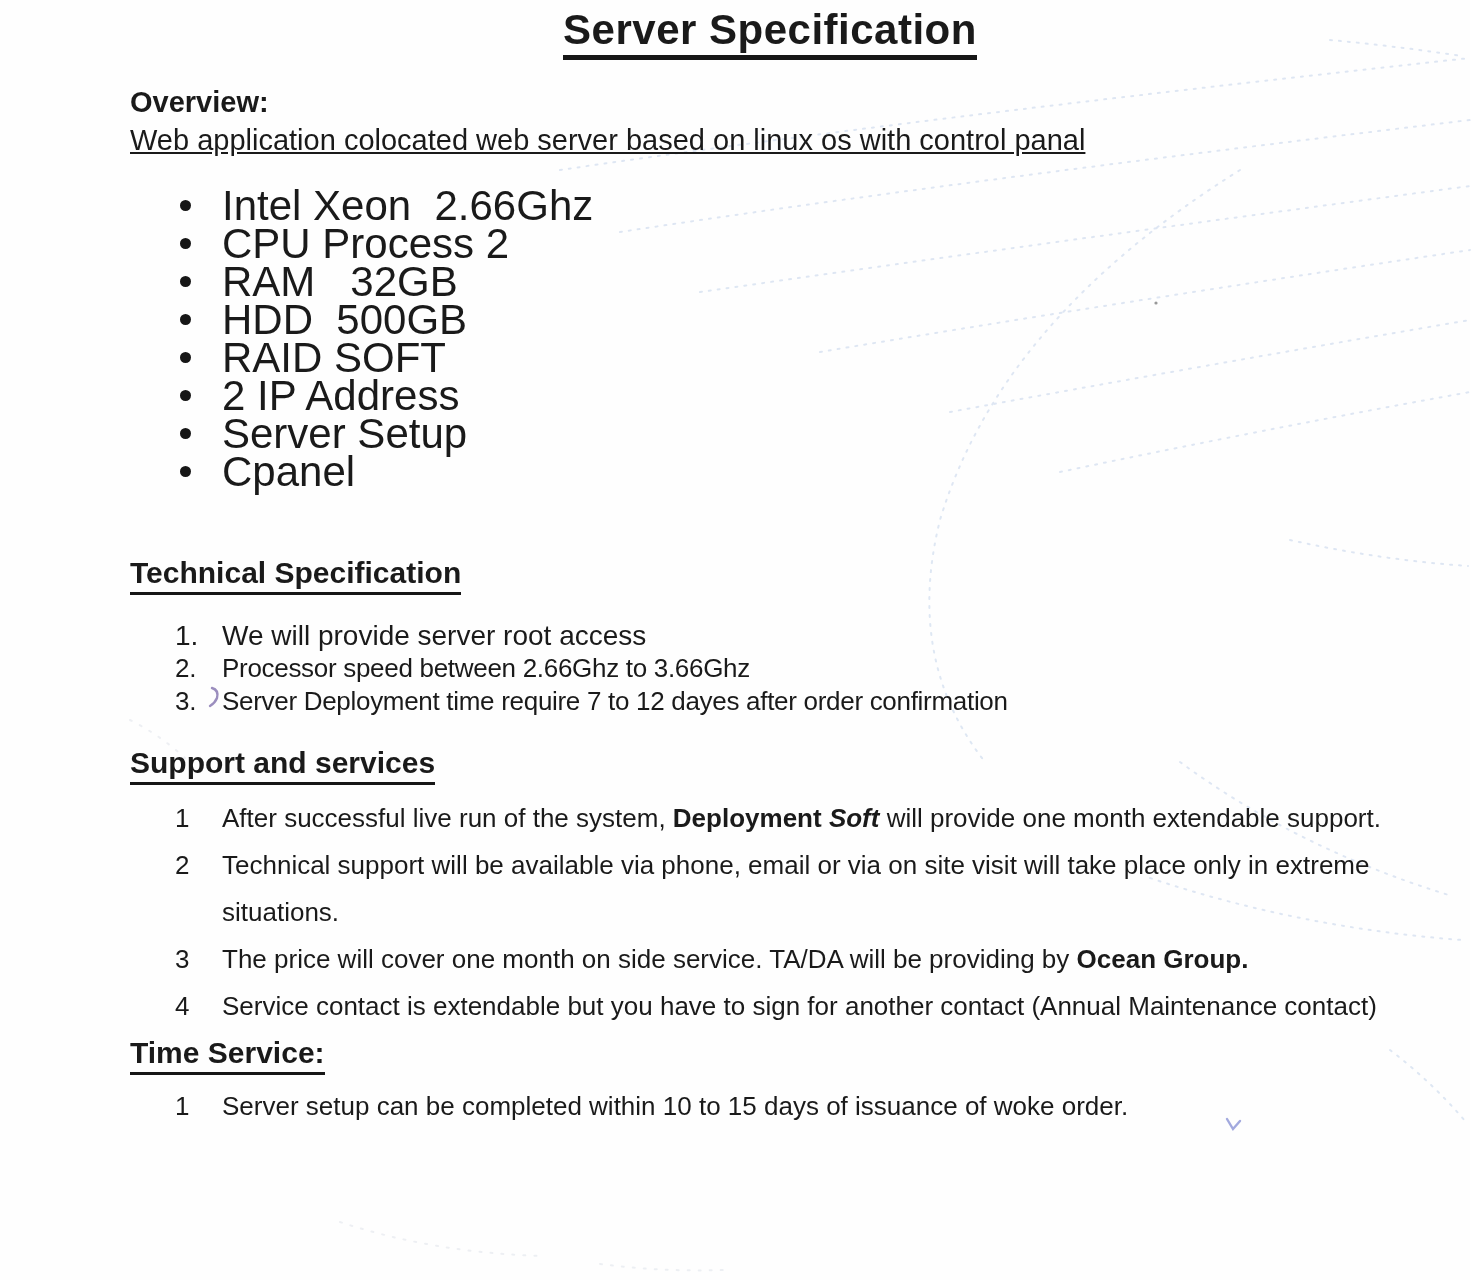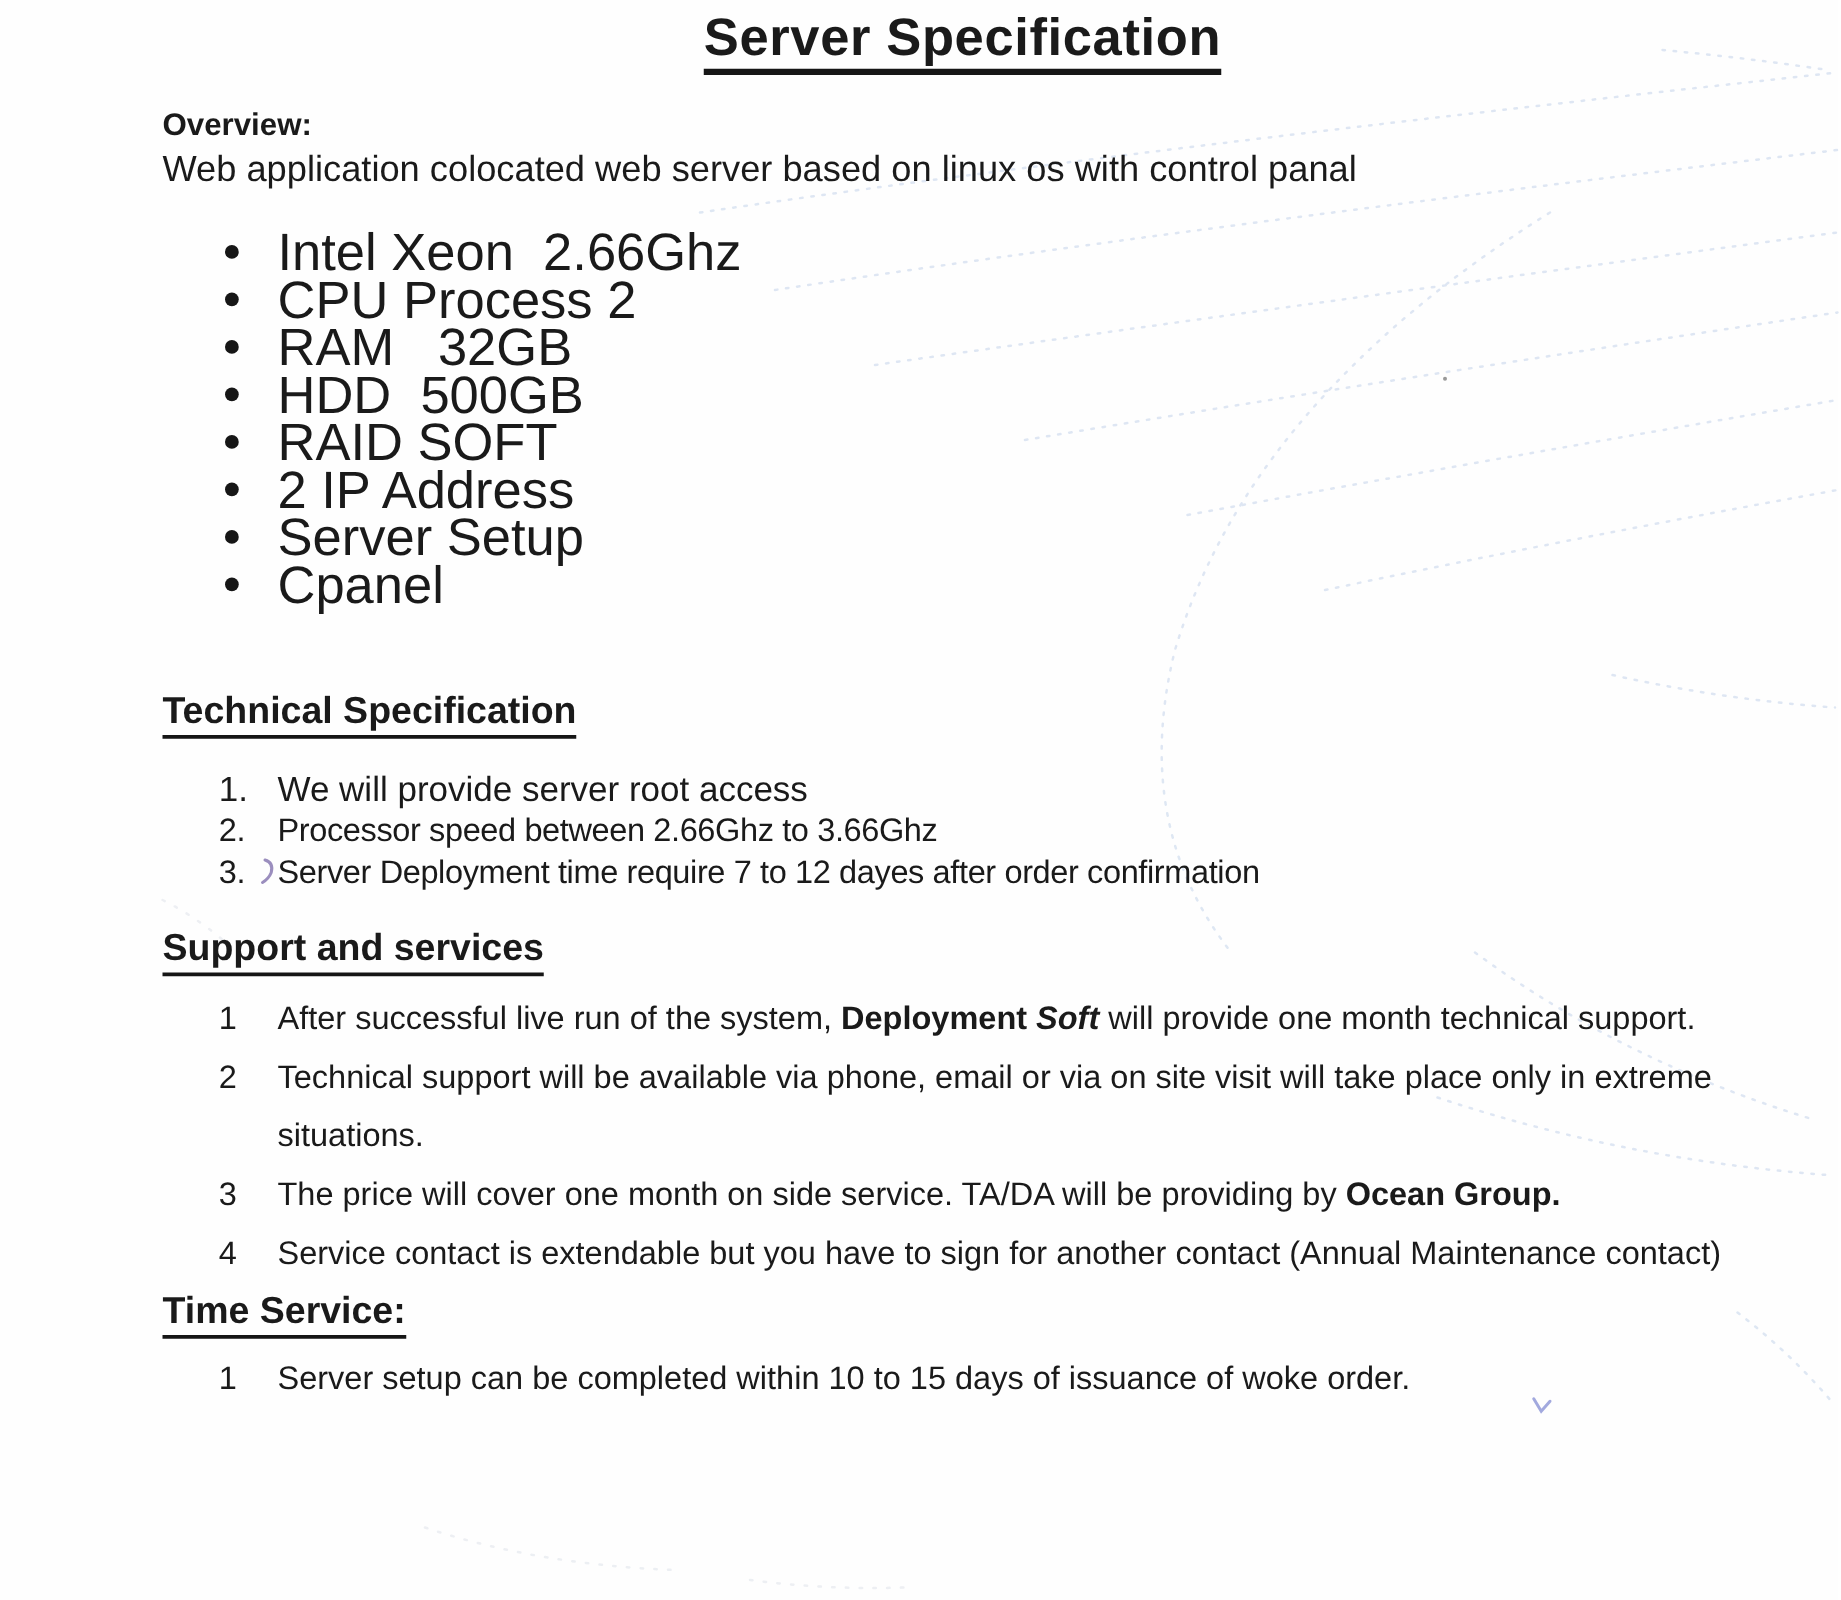--- a/index.html
+++ b/index.html
@@ -37,27 +37,28 @@
     display: inline-block;
     margin: 0;
     font-size: 42px;
     font-weight: bold;
     letter-spacing: 0.5px;
     border-bottom: 5px solid #161616;
     padding-bottom: 1px;
   }
   .h-plain {
     margin: 26px 0 0 0;
-    font-size: 25px;
+    font-size: 29px;
     font-weight: bold;
   }
   .intro {
     margin: 4px 0 0 0;
     font-size: 29px;
     line-height: 34px;
+    text-decoration: underline;
   }
   .bullets {
     list-style: none;
     margin: 30px 0 0 50px;
     padding: 0;
     font-size: 42px;
   }
   .bullets li {
     position: relative;
     padding-left: 42px;
@@ -168,21 +169,21 @@
           <span class="txt">Server Deployment time require 7 to 12 dayes after order confirmation</span>
         </div>
       </div>
     </section>
 
     <section class="sect-support">
       <h2 class="h-underline">Support and services</h2>
       <div class="list support-list">
         <div class="row">
           <span class="num">1</span>
-          <span class="txt"><span>After successful live run of the system, </span><span class="b">Deployment </span><span class="bi">Soft</span><span> will provide one month technical support.</span></span>
+          <span class="txt"><span>After successful live run of the system, </span><span class="b">Deployment </span><span class="bi">Soft</span><span> will provide one month extendable support.</span></span>
         </div>
         <div class="row">
           <span class="num">2</span>
           <span class="txt">Technical support will be available via phone, email or via on site visit will take place only in extreme situations.</span>
         </div>
         <div class="row">
           <span class="num">3</span>
           <span class="txt"><span>The price will cover one month on side service. TA/DA will be providing by </span><span class="b">Ocean Group.</span></span>
         </div>
         <div class="row">

